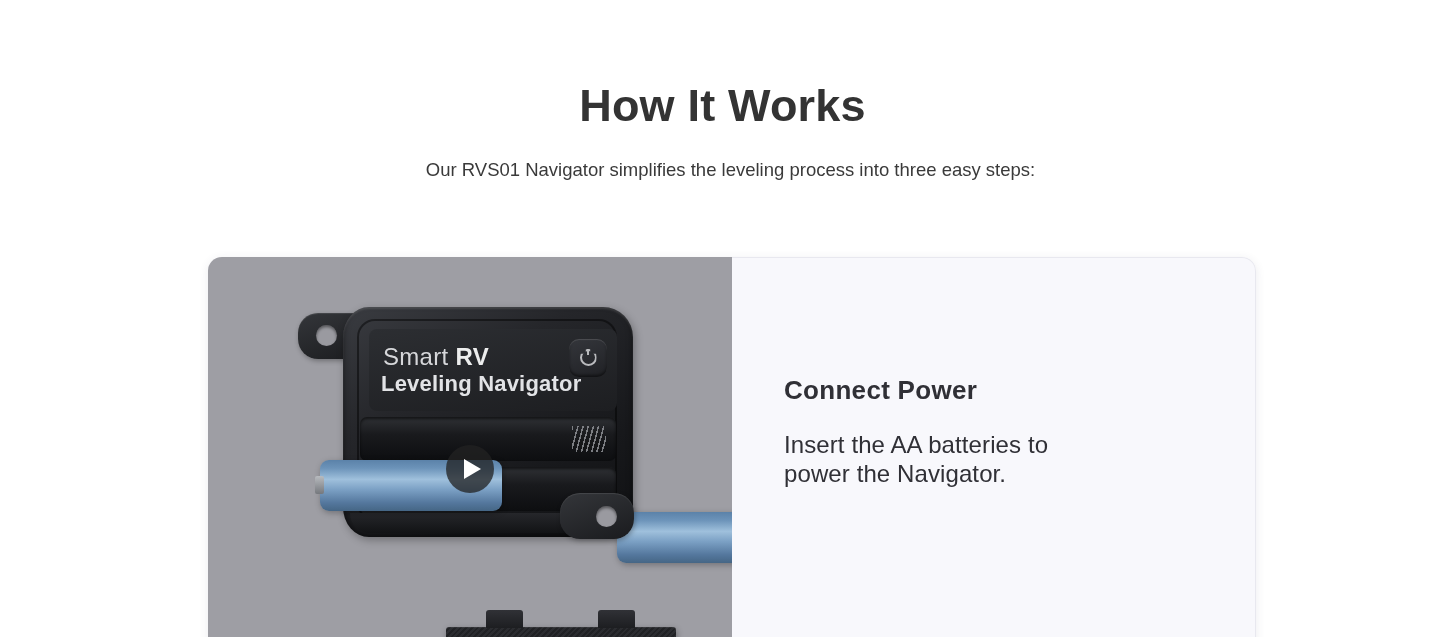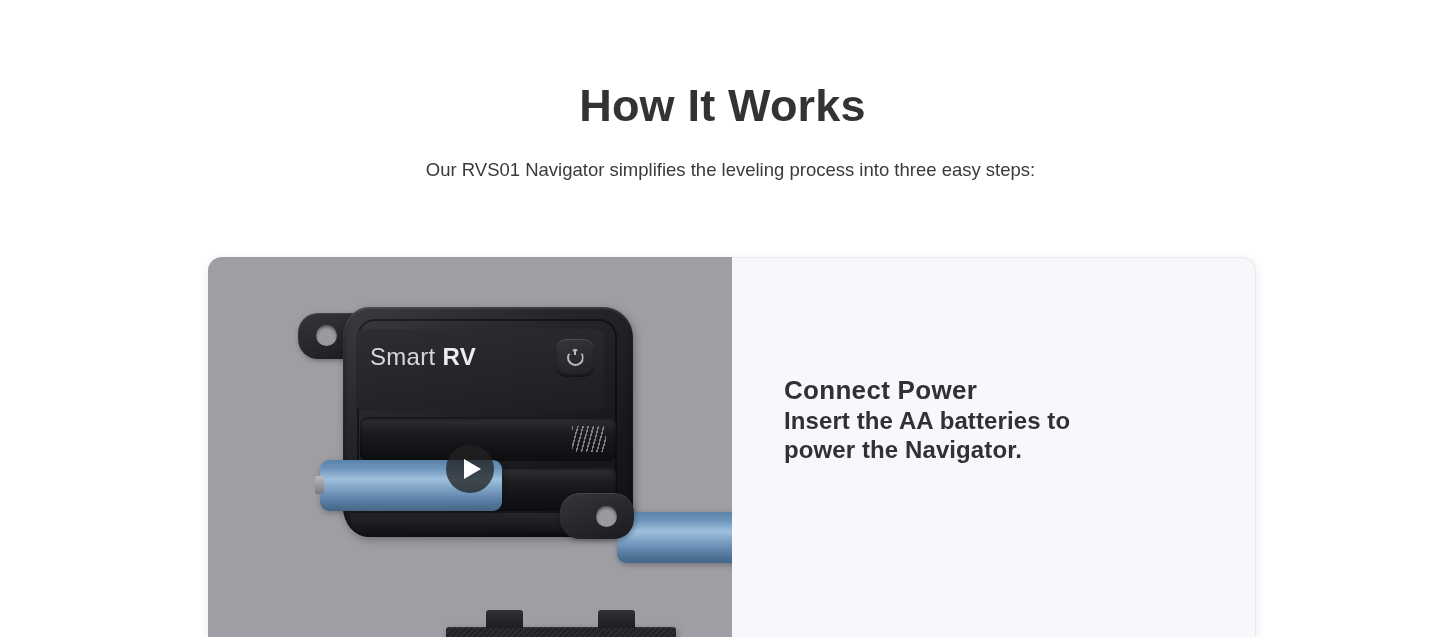--- a/index.html
+++ b/index.html
@@ -114,21 +114,21 @@
     border-radius: 50%;
     background: #9a9aa0;
     box-shadow: inset 0 2px 3px rgba(0,0,0,0.45);
   }
   .mount-ear.top-left .mount-hole { left: 18px; top: 12px; }
   .mount-ear.bottom-right .mount-hole { left: 36px; top: 13px; }
 
   
   .device-face {
     position: absolute;
-    left: 58px;
+    left: 71px;
     top: 22px;
     width: 248px;
     height: 82px;
     background: linear-gradient(170deg, #2c2e32 0%, #1d1e21 100%);
     border-radius: 8px;
     text-decoration: underline;
   }
   .brand-line-1 {
     position: absolute;
     left: 14px; top: 14px;
@@ -286,22 +286,23 @@
     padding: 118px 60px 40px 52px;
   }
   .step-heading {
     font-size: 26px;
     font-weight: bold;
     color: #303036;
     letter-spacing: 0.3px;
     line-height: 1.15;
   }
   .step-description {
+    margin-top: 24px;
     font-size: 24px;
-    font-weight: bold;
+    font-weight: normal;
     color: #303036;
     line-height: 1.23;
     max-width: 300px;
     letter-spacing: 0.1px;
   }
 </style>
 </head>
 <body>
 
 <div class="page">
@@ -318,20 +319,21 @@
       <div class="device">
 
         <div class="mount-ear top-left">
           <span class="mount-hole"></span>
         </div>
 
         <div class="device-body"></div>
 
         <div class="device-face">
           <div class="brand-line-1"><span>Smart </span><b>RV</b></div>
+          <div class="brand-line-2">Leveling Navigator</div>
           <div class="power-btn">
             <span class="power-glyph"></span>
           </div>
         </div>
 
         <div class="bay top">
           <span class="spring"></span>
         </div>
         <div class="bay bottom">
           <span class="spring"></span>

